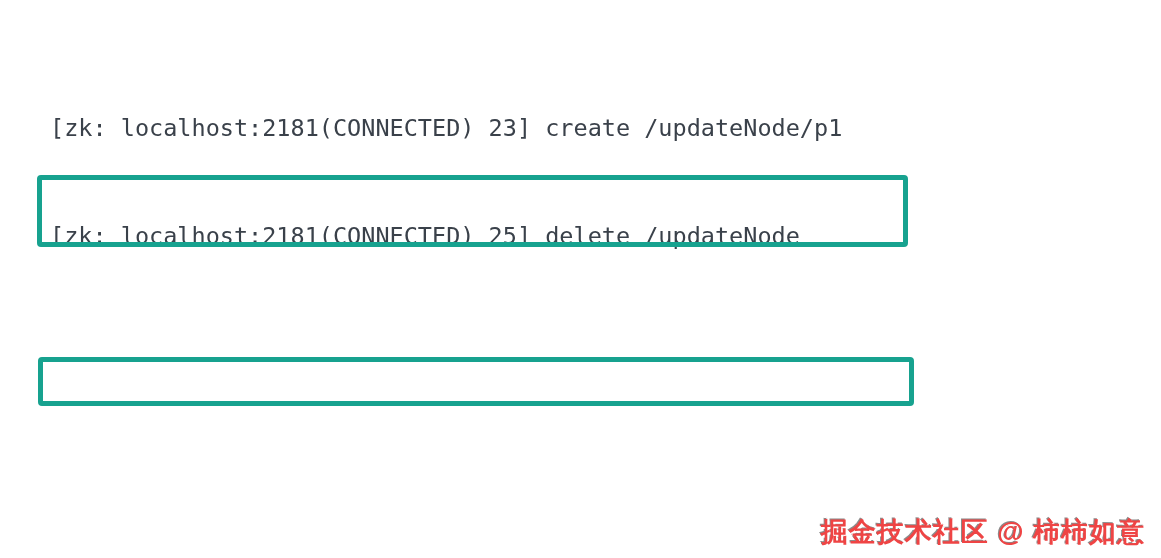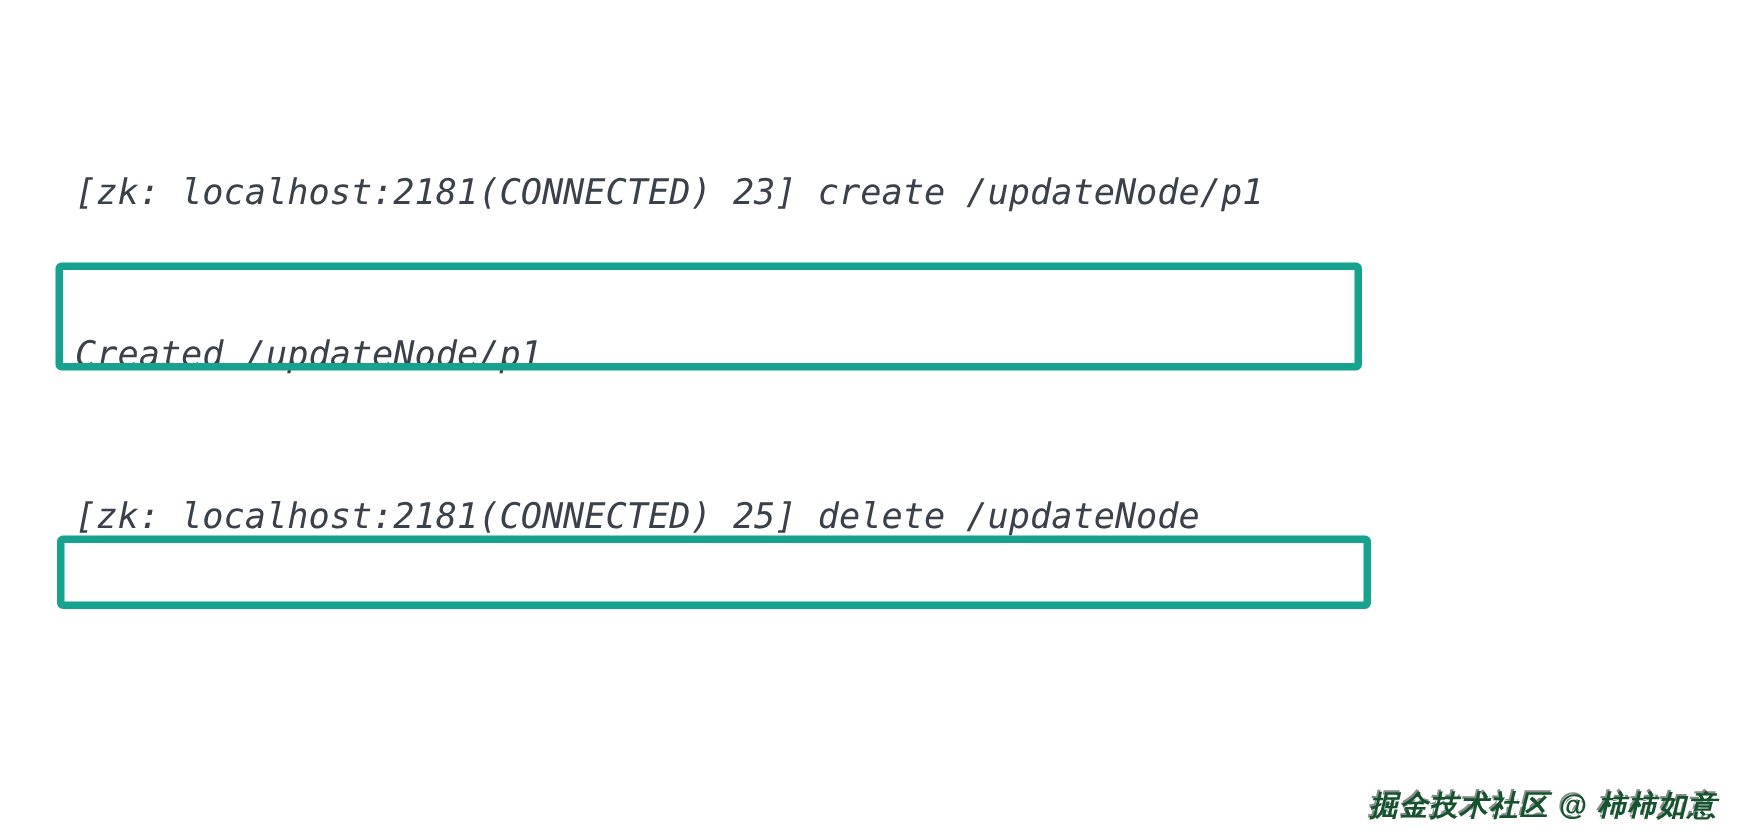--- a/index.html
+++ b/index.html
@@ -1,15 +1,15 @@
 <!DOCTYPE html>
 <html><head>
 <meta charset="utf-8">
 <style>
-  * { margin: 0; padding: 0; box-sizing: border-box; font-style: italic; }
+  * { margin: 0; padding: 0; box-sizing: border-box; }
   html, body { width: 1161px; height: 558px; }
   body {
     background: #ffffff;
     font-family: "DejaVu Sans Mono", "Liberation Mono", monospace;
     overflow: hidden;
     position: relative;
   }
   .screen {
     position: relative;
     width: 1161px;
@@ -35,36 +35,35 @@
     z-index: 2;
     pointer-events: none;
   }
   .hl-box-1 { left: 37px; top: 175px; width: 871px; height: 72px; }
   .hl-box-2 { left: 38px; top: 357px; width: 876px; height: 49px; }
   .watermark {
     position: absolute;
     right: 16px;
     bottom: 8px;
     font-family: "Liberation Sans", sans-serif;
-    font-size: 19px;
+    font-size: 27px;
     font-weight: bold;
-    color: #14532d;
+    color: #ef4444;
     text-shadow: 2px 2px 0 #ffffff, -1px -1px 0 #8b8b8b;
     letter-spacing: 1px;
     z-index: 3;
   }
 </style>
 </head>
 <body>
 
 <div class="screen">
 
   <div class="terminal">
     <div class="term-line">[zk: localhost:2181(CONNECTED) 23] create /updateNode/p1</div>
-    <div class="term-line">Created /updateNode/p1</div>
     <div class="term-line">[zk: localhost:2181(CONNECTED) 25] delete /updateNode</div>
     
     
     
     
     
     
     
     
   </div>

